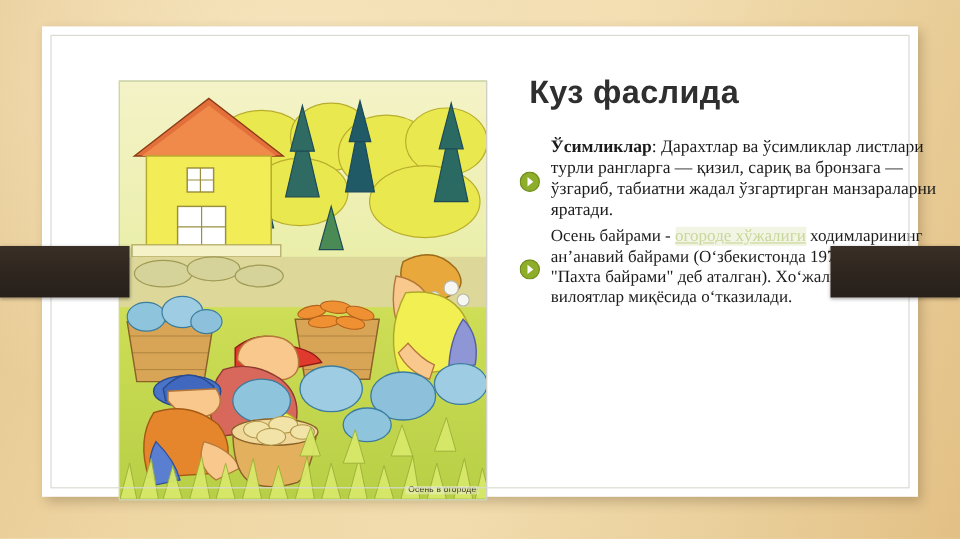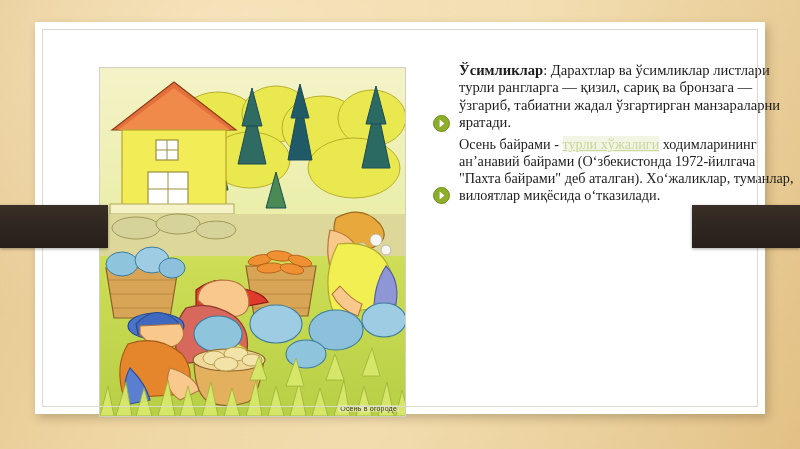--- a/index.html
+++ b/index.html
@@ -89,21 +89,21 @@
     font-family: "Liberation Sans", sans-serif;
     font-weight: bold;
     font-size: 27px;
     color: #2f2f2f;
     letter-spacing: .3px;
     margin: 0 0 22px 8px;
   }
 
   .bullet-row {
     display: flex;
-    align-items: flex-end;
+    align-items: center;
     margin-bottom: 4px;
   }
   .bullet-icon {
     flex: 0 0 auto;
     width: 17px;
     height: 17px;
     margin: 3px 9px 0 0;
   }
   .bullet-body {
     font-family: "Liberation Serif", serif;
@@ -279,39 +279,40 @@
             <path d="M226 312 l9 -26 l9 26 Z"></path>
           <path d="M262 308 l10 -28 l8 28 Z"></path>
             <path d="M150 312 l9 -24 l8 24 Z"></path>
         </g>
       </svg>
       <div id="illo-caption">Осень в огороде</div>
     </div>
 
     <div id="content">
 
+      <h1 id="slide-title">Куз фаслида</h1>
 
       <div class="bullet-row" id="bullet-1">
         <span class="bullet-icon">
           <svg viewBox="0 0 17 17" width="17" height="17">
             <circle cx="8.5" cy="8.5" r="8" fill="#8ead2a" stroke="#6f8d1c" stroke-width="1"></circle>
             <path d="M6.6 4.6 L11.4 8.5 L6.6 12.4 Z" fill="#ffffff"></path>
           </svg>
         </span>
         <div class="bullet-body"><span class="lead">Ўсимликлар</span><span>: </span><span>Дарахтлар ва ўсимликлар листлари турли рангларга — қизил, сариқ ва бронзага — ўзгариб, табиатни жадал ўзгартирган манзараларни яратади.</span></div>
       </div>
 
       <div class="bullet-row" id="bullet-2">
         <span class="bullet-icon">
           <svg viewBox="0 0 17 17" width="17" height="17">
             <circle cx="8.5" cy="8.5" r="8" fill="#8ead2a" stroke="#6f8d1c" stroke-width="1"></circle>
             <path d="M6.6 4.6 L11.4 8.5 L6.6 12.4 Z" fill="#ffffff"></path>
           </svg>
         </span>
-        <div class="bullet-body"><span>Осень байрами - </span><a class="link-hl" href="#">турли хўжалиги</a><span> ходимларининг ан’анавий байрами (Oʻзбекистонда 1972-йилгача "Пахта байрами" деб аталган). Хoʻжаликлар, туманлар, вилоятлар миқёсида oʻтказилади.</span></div>
+        <div class="bullet-body"><span>Осень байрами - </span><a class="link-hl" href="#">огороде хўжалиги</a><span> ходимларининг ан’анавий байрами (Oʻзбекистонда 1972-йилгача "Пахта байрами" деб аталган). Хoʻжаликлар, туманлар, вилоятлар миқёсида oʻтказилади.</span></div>
       </div>
 
     </div>
   </div>
 
   <div class="ribbon" id="ribbon-left"></div>
   <div class="ribbon" id="ribbon-right"></div>
 
 </div>
 

